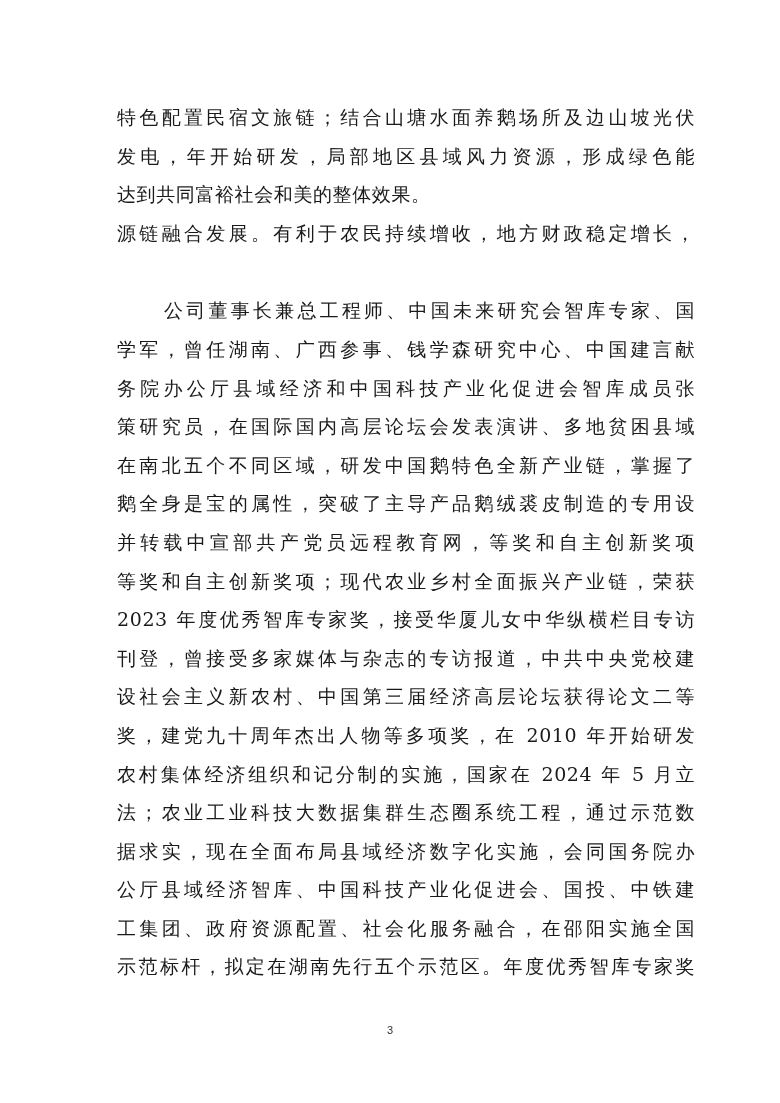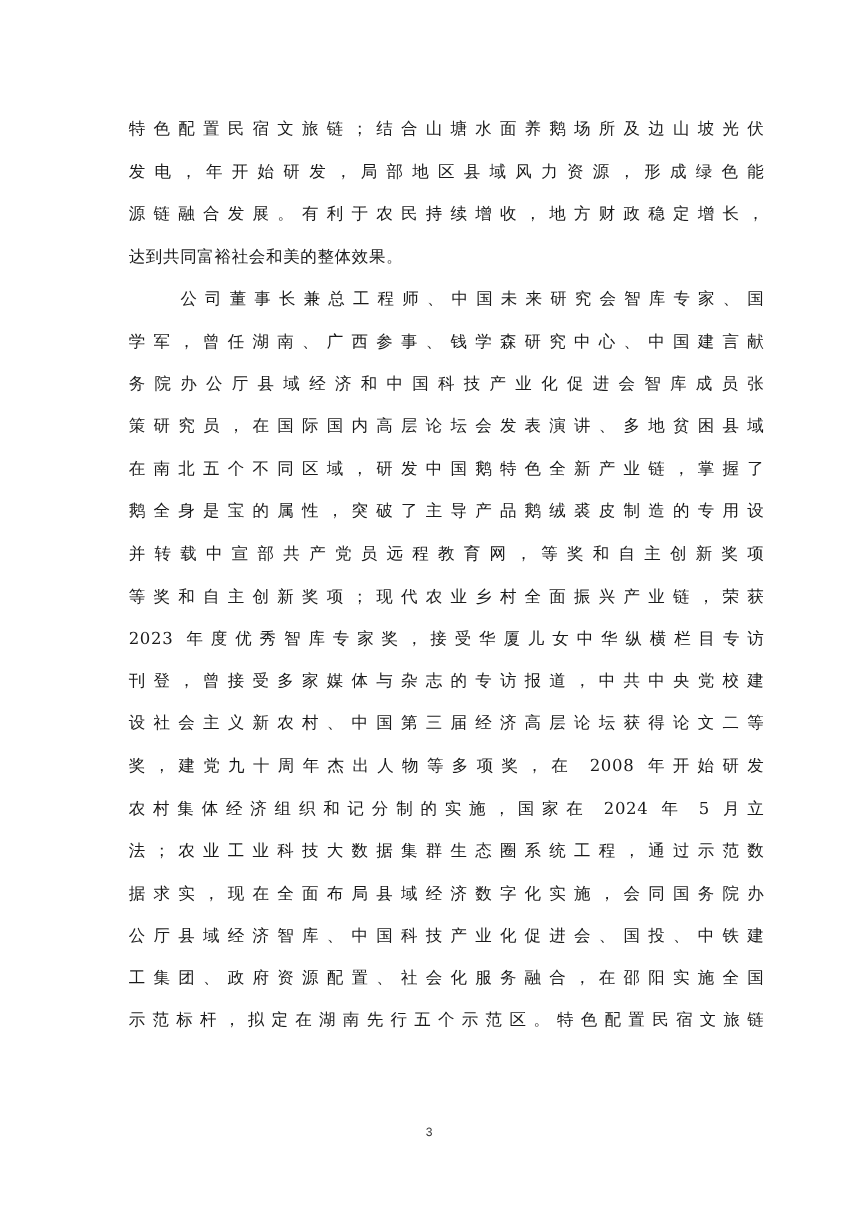--- a/index.html
+++ b/index.html
@@ -1,55 +1,55 @@
 <!DOCTYPE html>
 <html><head>
 <meta charset="utf-8">
 <style>
   html, body { margin:0; padding:0; background:#ffffff; }
   body { width:780px; height:1103px; position:relative; overflow:hidden; }
   .page { position:absolute; left:0; top:0; width:780px; height:1103px; background:#fff; }
   .body-text {
     position:absolute; left:117px; top:98px; width:578px;
     font-family: "DejaVu Serif", "Liberation Serif", serif;
-    font-size:15px; line-height:38.6px; color:#1a1a1a;
+    font-size:19px; line-height:38.6px; color:#1a1a1a;
     letter-spacing:0.6px;
   }
   .line { display:block; white-space:nowrap; height:38.6px; overflow:visible; }
   .line.justify { text-align:justify; text-align-last:justify; }
-  .line.indent { padding-left:47px; }
+  .line.indent { padding-left:47px;margin-top:39px; }
   .page-number {
     position:absolute; left:0; width:780px; top:1024px; text-align:center;
     font-family: "Liberation Sans", sans-serif; font-size:11px; color:#333;
   }
 </style>
 </head>
 <body>
 
 <div class="page">
   <div class="body-text">
 
     <span class="line justify">特色配置民宿文旅链；结合山塘水面养鹅场所及边山坡光伏</span>
     <span class="line justify">发电，年开始研发，局部地区县域风力资源，形成绿色能</span>
+    <span class="line">达到共同富裕社会和美的整体效果。</span>
     <span class="line justify">源链融合发展。有利于农民持续增收，地方财政稳定增长，</span>
-    <span class="line">达到共同富裕社会和美的整体效果。</span>
 
     <span class="line justify indent">公司董事长兼总工程师、中国未来研究会智库专家、国</span>
     <span class="line justify">学军，曾任湖南、广西参事、钱学森研究中心、中国建言献</span>
     <span class="line justify">务院办公厅县域经济和中国科技产业化促进会智库成员张</span>
     <span class="line justify">策研究员，在国际国内高层论坛会发表演讲、多地贫困县域</span>
     <span class="line justify">在南北五个不同区域，研发中国鹅特色全新产业链，掌握了</span>
     <span class="line justify">鹅全身是宝的属性，突破了主导产品鹅绒裘皮制造的专用设</span>
     <span class="line justify">并转载中宣部共产党员远程教育网，等奖和自主创新奖项</span>
     <span class="line justify">等奖和自主创新奖项；现代农业乡村全面振兴产业链，荣获</span>
     <span class="line justify">2023 年度优秀智库专家奖，接受华厦儿女中华纵横栏目专访</span>
     <span class="line justify">刊登，曾接受多家媒体与杂志的专访报道，中共中央党校建</span>
     <span class="line justify">设社会主义新农村、中国第三届经济高层论坛获得论文二等</span>
-    <span class="line justify">奖，建党九十周年杰出人物等多项奖，在 2008 年开始研发</span>
+    <span class="line justify">奖，建党九十周年杰出人物等多项奖，在 2010 年开始研发</span>
     <span class="line justify">农村集体经济组织和记分制的实施，国家在 2024 年 5 月立</span>
     <span class="line justify">法；农业工业科技大数据集群生态圈系统工程，通过示范数</span>
     <span class="line justify">据求实，现在全面布局县域经济数字化实施，会同国务院办</span>
     <span class="line justify">公厅县域经济智库、中国科技产业化促进会、国投、中铁建</span>
     <span class="line justify">工集团、政府资源配置、社会化服务融合，在邵阳实施全国</span>
-    <span class="line justify">示范标杆，拟定在湖南先行五个示范区。特色配置民宿文旅链</span>
+    <span class="line justify">示范标杆，拟定在湖南先行五个示范区。年度优秀智库专家奖</span>
   </div>
   <div class="page-number">3</div>
 </div>
 
 </body></html>

